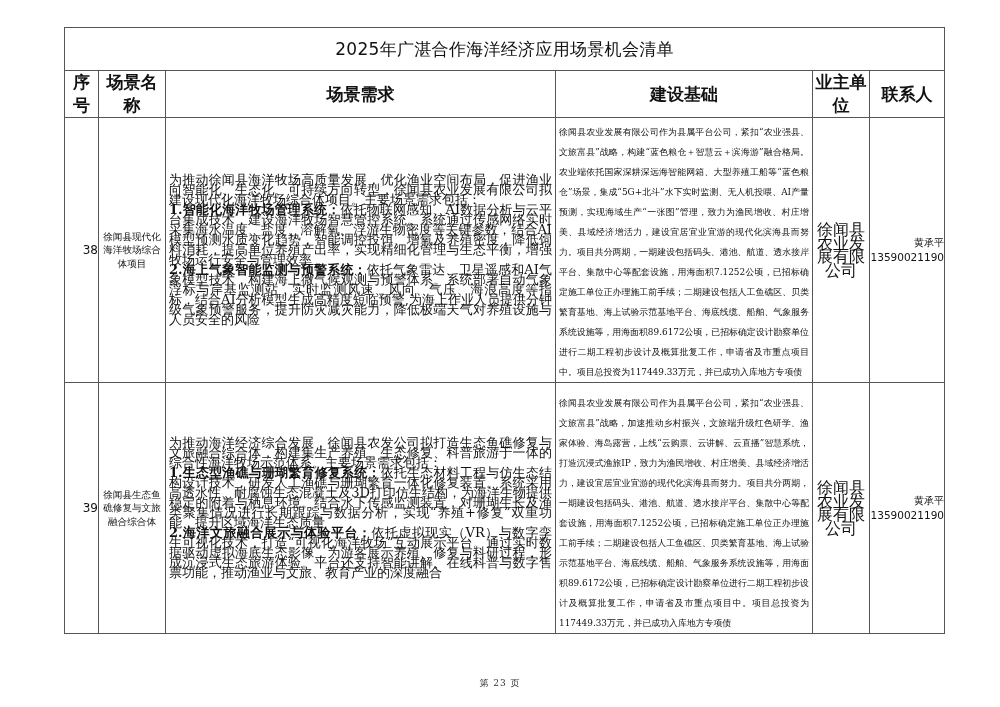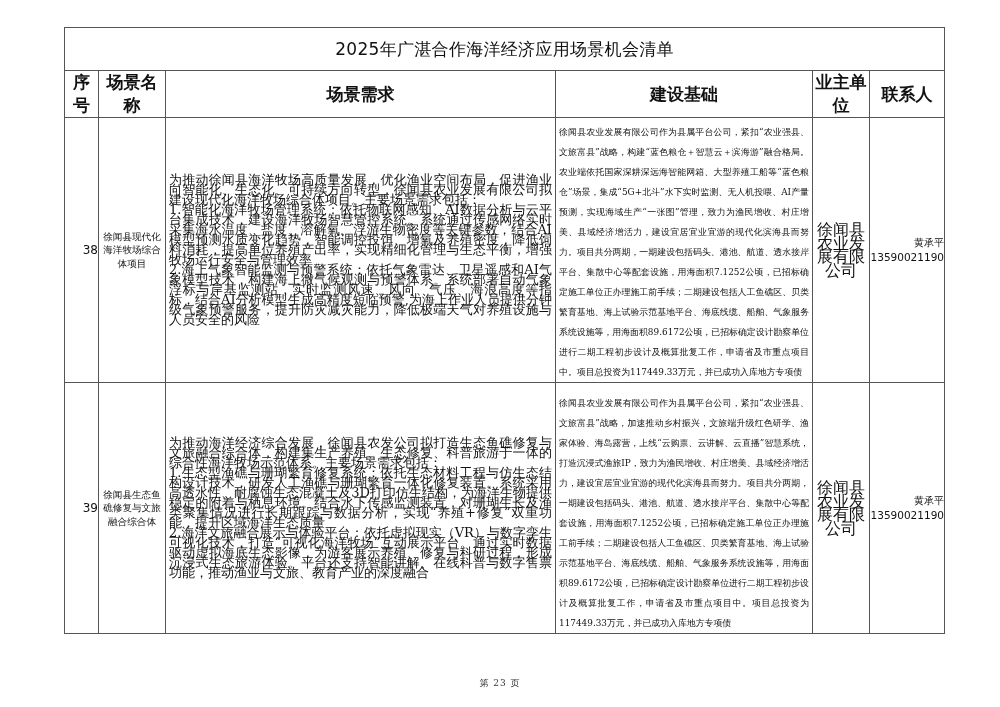--- a/index.html
+++ b/index.html
@@ -11,21 +11,21 @@
   .title-cell { height: 42px; text-align: center; font-family: "DejaVu Sans", "Liberation Sans", sans-serif;
                 font-weight: normal; font-size: 17px; letter-spacing: 0.3px; }
   .hdr th { height: 24px; font-family: "DejaVu Sans", "Liberation Sans", sans-serif; font-weight: bold;
             font-size: 17px; }
   .row38 td { height: 255px; }
   .row39 td { height: 239px; }
   .num { text-align: right; font-family: "DejaVu Sans", "Liberation Sans", sans-serif; font-size: 12px; }
   .name { text-align: center; font-size: 9.6px; line-height: 13.5px; padding: 0 3px; }
   .req { font-size: 13px; line-height: 10px; padding: 0 3px; text-align: justify; }
   .req .p { display: block; }
-  .req b { font-weight: normal; margin-top: 12px; }
+  .req b { font-weight: bold; margin-top: 12px; }
   .basis { font-size: 8.9px; line-height: 20px; padding: 0 3px; text-align: justify; vertical-align: top; }
   .row38 .basis { padding-top: 4px; }
   .row39 .basis { padding-top: 10px; }
   .owner { text-align: center; font-size: 16px; line-height: 13.5px; padding: 0 2px; }
   .contact { text-align: right; font-size: 10px; line-height: 14px; }
   .contact .phone { font-family: "DejaVu Sans", "Liberation Sans", sans-serif; font-size: 10.5px; }
   .footer { position: absolute; left: 0; width: 1000px; top: 677px; text-align: center;
             font-size: 9px; color: #333; letter-spacing: 1px; }
 </style>
 </head>

